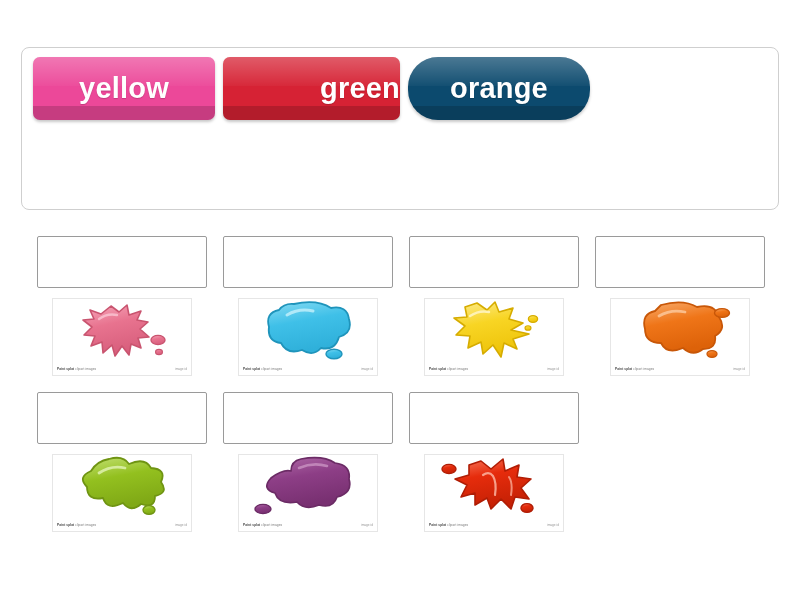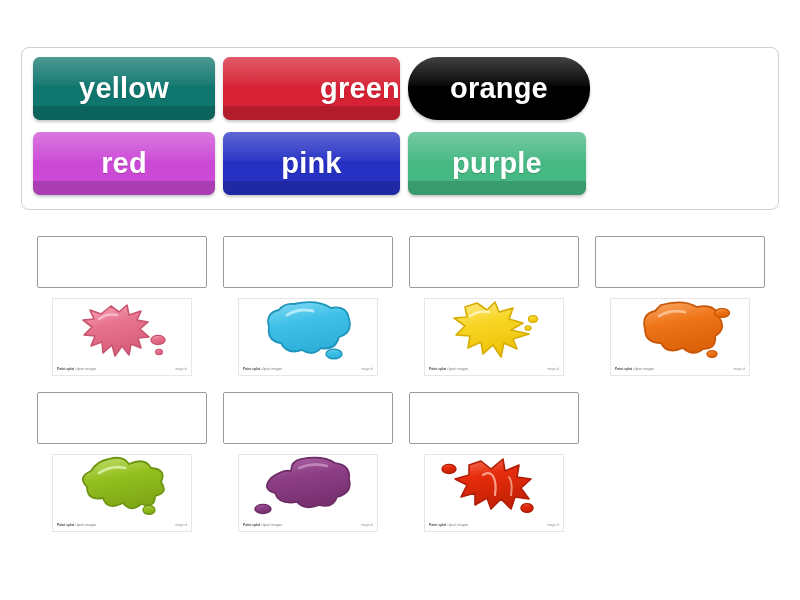--- a/index.html
+++ b/index.html
@@ -146,42 +146,31 @@
   }
 </style>
 </head>
 <body>
 
 <div id="app">
 
   <div class="word-bank">
 
     <div class="bank-row">
-      <div class="word-tile" style="width: 182px; background: #0f766e;">
+      <div class="word-tile" style="width: 182px; background: #ec4899;">
         <span>yellow</span>
       </div>
       <div class="word-tile" style="width: 177px; background: rgb(214, 34, 52); justify-content: flex-end;">
         <span>green</span>
       </div>
-      <div class="word-tile" style="width: 182px; background: #000000; border-radius: 30px;">
+      <div class="word-tile" style="width: 182px; background: #0c4a6e; border-radius: 30px;">
         <span>orange</span>
       </div>
     </div>
 
-    <div class="bank-row">
-      <div class="word-tile" style="width: 182px; background: rgb(204, 73, 214);">
-        <span>red</span>
-      </div>
-      <div class="word-tile" style="width: 177px; background: rgb(38, 49, 196);">
-        <span>pink</span>
-      </div>
-      <div class="word-tile" style="width: 178px; background: rgb(69, 184, 131);">
-        <span>purple</span>
-      </div>
-    </div>
 
   </div>
 
   <div class="answer-grid">
 
     <div class="grid-row">
 
       <div class="grid-cell">
         <div class="drop-zone"></div>
         <div class="image-card">

